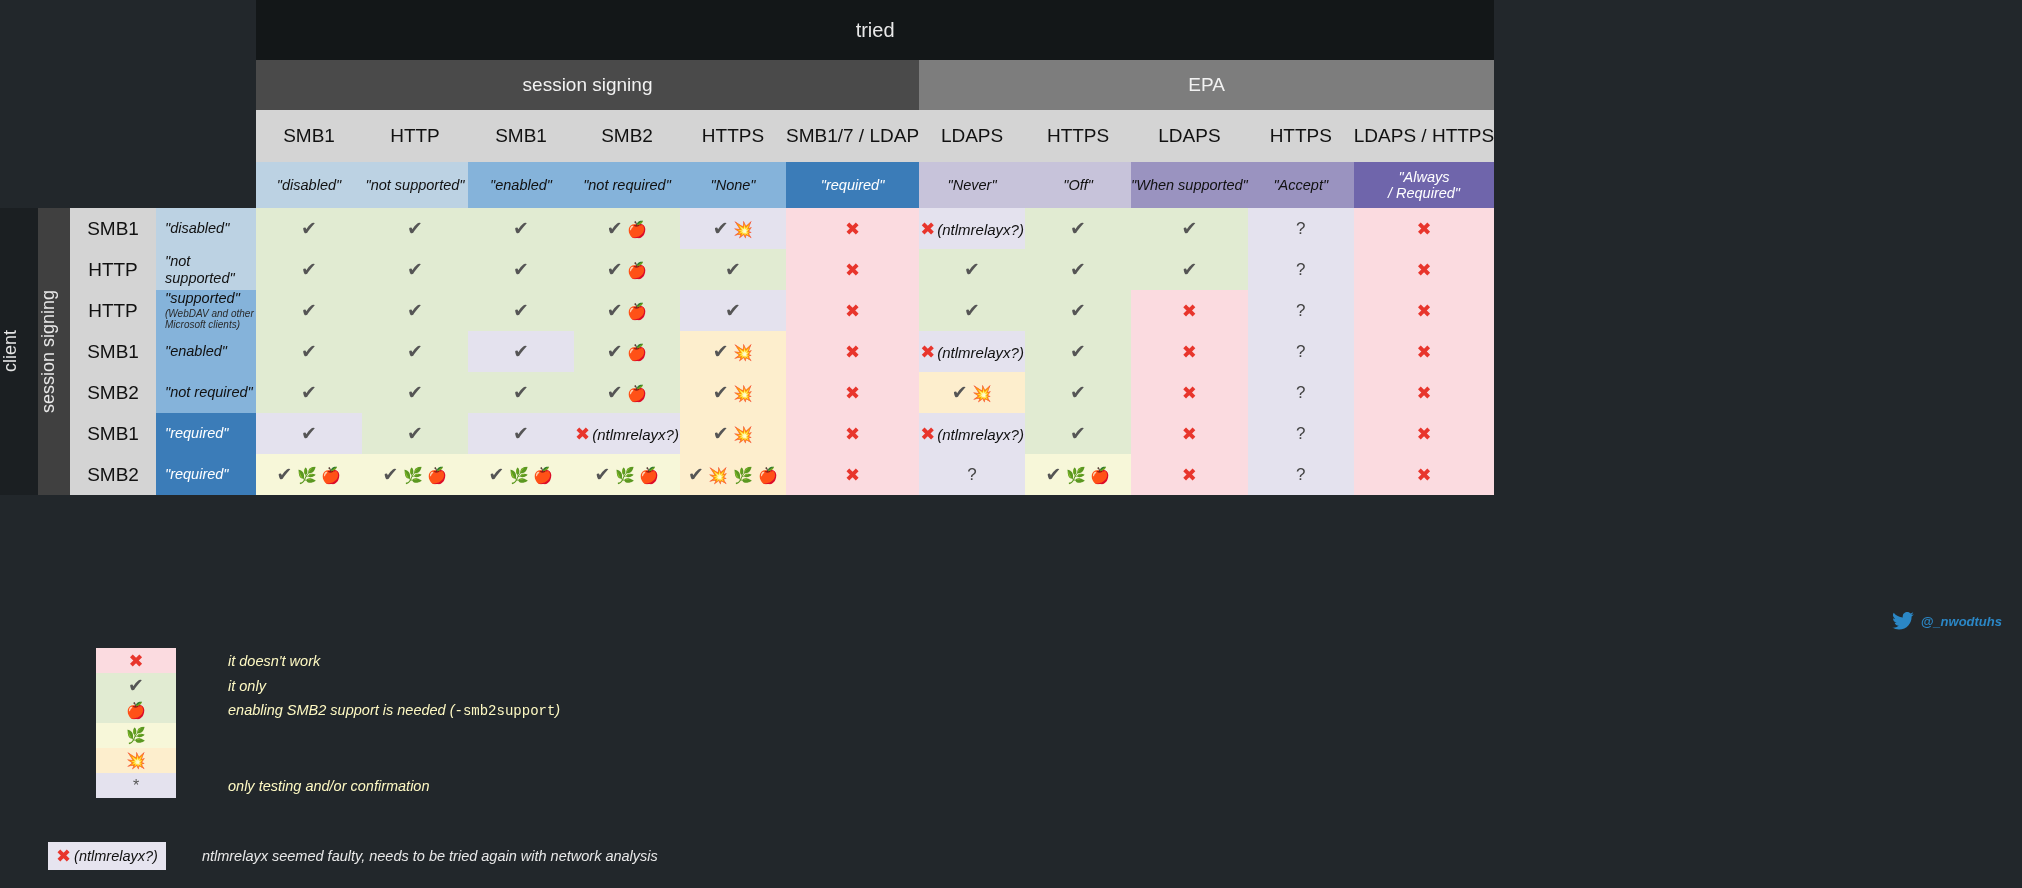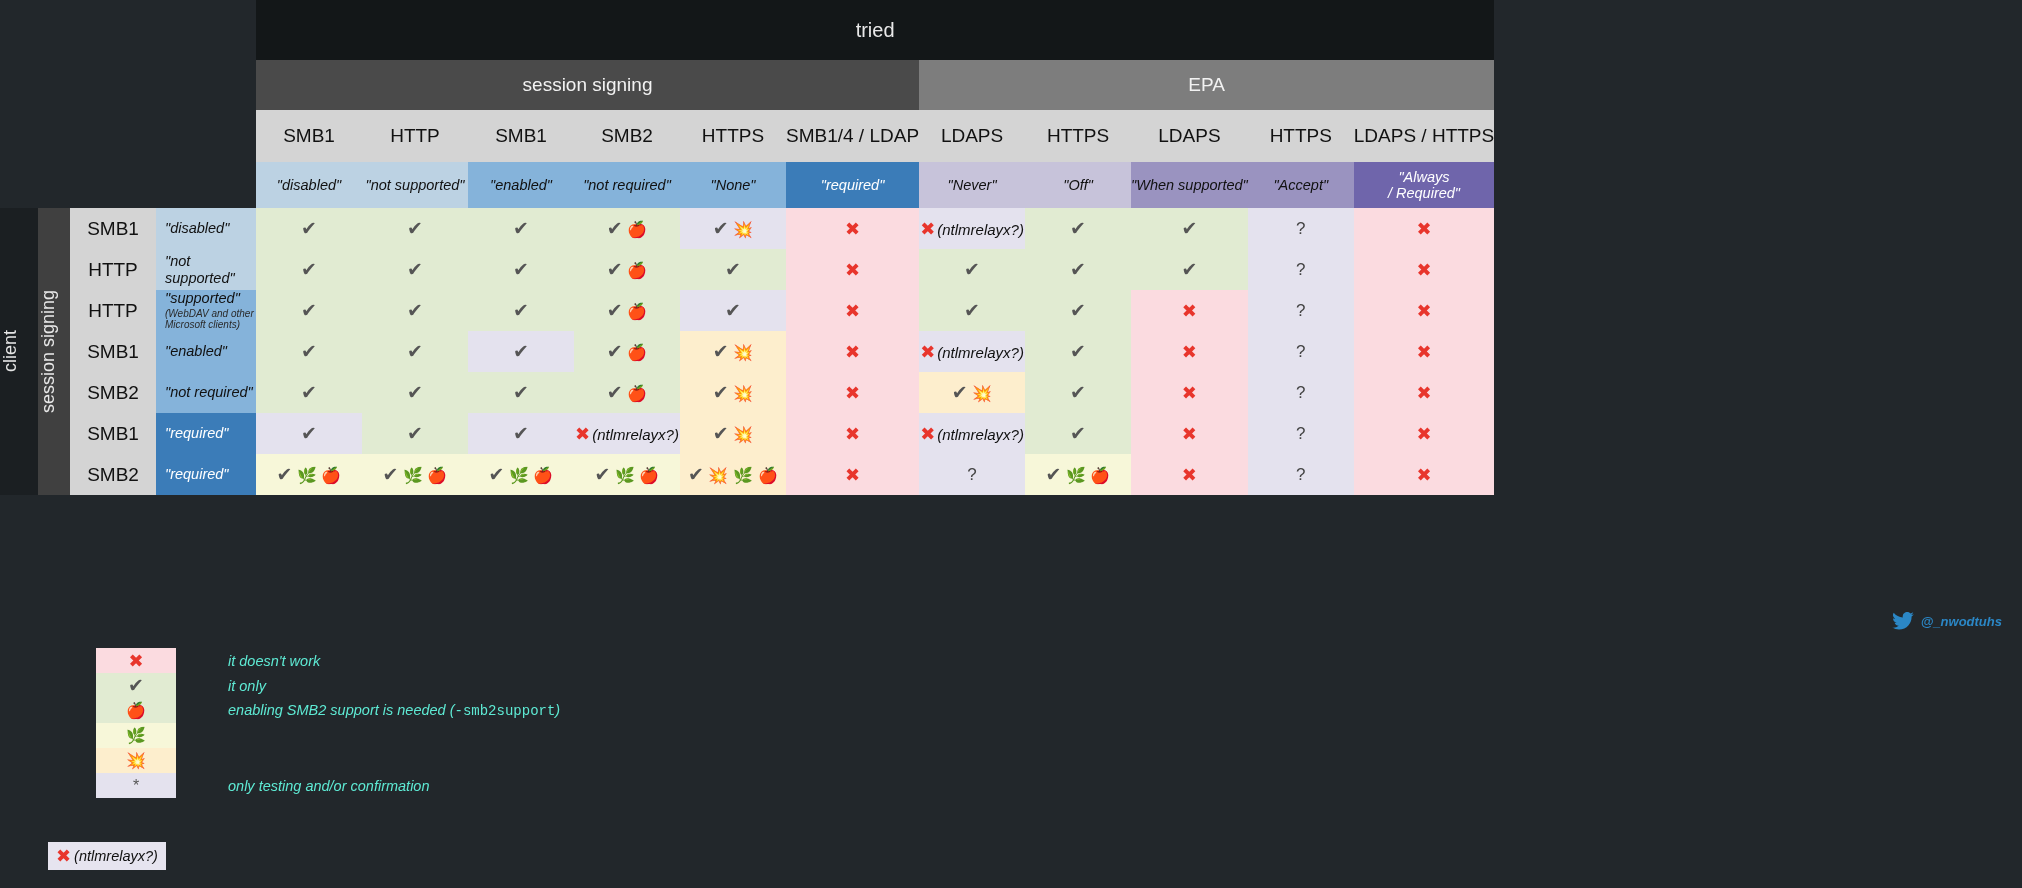--- a/index.html
+++ b/index.html
@@ -96,21 +96,21 @@
 
   
   .legend { position: absolute; left: 96px; top: 648px; }
   .legend-row { display: flex; align-items: center; height: 25px; }
   .legend-sw {
     width: 80px; height: 25px; display: flex;
     align-items: center; justify-content: center;
     font-size: 16px; color: #555;
   }
   .legend-txt {
-    margin-left: 52px; font-size: 14.5px; font-style: italic; color: #5eead4;
+    margin-left: 52px; font-size: 14.5px; font-style: italic; color: #fef9c3;
     white-space: nowrap;
   }
   .legend-txt code {
     font-family: "Liberation Mono", "DejaVu Sans Mono", monospace;
     font-style: normal; font-size: 14px;
   }
   .note {
     position: absolute; left: 48px; top: 842px;
     display: flex; align-items: center;
   }
@@ -147,21 +147,21 @@
             <td colspan="6" class="hdr-group sess" style="background: rgb(74, 74, 74);">session signing</td>
             <td colspan="5" class="hdr-group epa" style="background: rgb(125, 125, 125);">EPA</td>
           </tr>
           <tr>
             <td colspan="4" class="spacer"></td>
             <td class="hdr-proto" style="width: 106px;">SMB1</td>
             <td class="hdr-proto" style="width: 106px;">HTTP</td>
             <td class="hdr-proto" style="width: 106px;">SMB1</td>
             <td class="hdr-proto" style="width: 106px;">SMB2</td>
             <td class="hdr-proto" style="width: 106px;">HTTPS</td>
-            <td class="hdr-proto" style="width: 120px;">SMB1/4 / LDAP</td>
+            <td class="hdr-proto" style="width: 120px;">SMB1/7 / LDAP</td>
             <td class="hdr-proto" style="width: 106px;">LDAPS</td>
             <td class="hdr-proto" style="width: 106px;">HTTPS</td>
             <td class="hdr-proto" style="width: 106px;">LDAPS</td>
             <td class="hdr-proto" style="width: 106px;">HTTPS</td>
             <td class="hdr-proto" style="width: 106px;">LDAPS / HTTPS</td>
           </tr>
           <tr>
             <td colspan="4" class="spacer"></td>
             <td class="hdr-setting" style="background: rgb(188, 210, 227); color: rgb(17, 17, 17);">"disabled"</td>
             <td class="hdr-setting" style="background: rgb(188, 210, 227); color: rgb(17, 17, 17);">"not supported"</td>
@@ -332,15 +332,16 @@
         </div>
         <div class="legend-txt">only testing and/or confirmation</div>
       </div>
     </div>
 
   <div class="note">
     <span class="note-chip">
       <span class="xmark">✖</span>
       <span>(ntlmrelayx?)</span>
     </span>
+    <span class="note-txt">ntlmrelayx seemed faulty, needs to be tried again with network analysis</span>
   </div>
 
 </div>
 
 </body></html>

